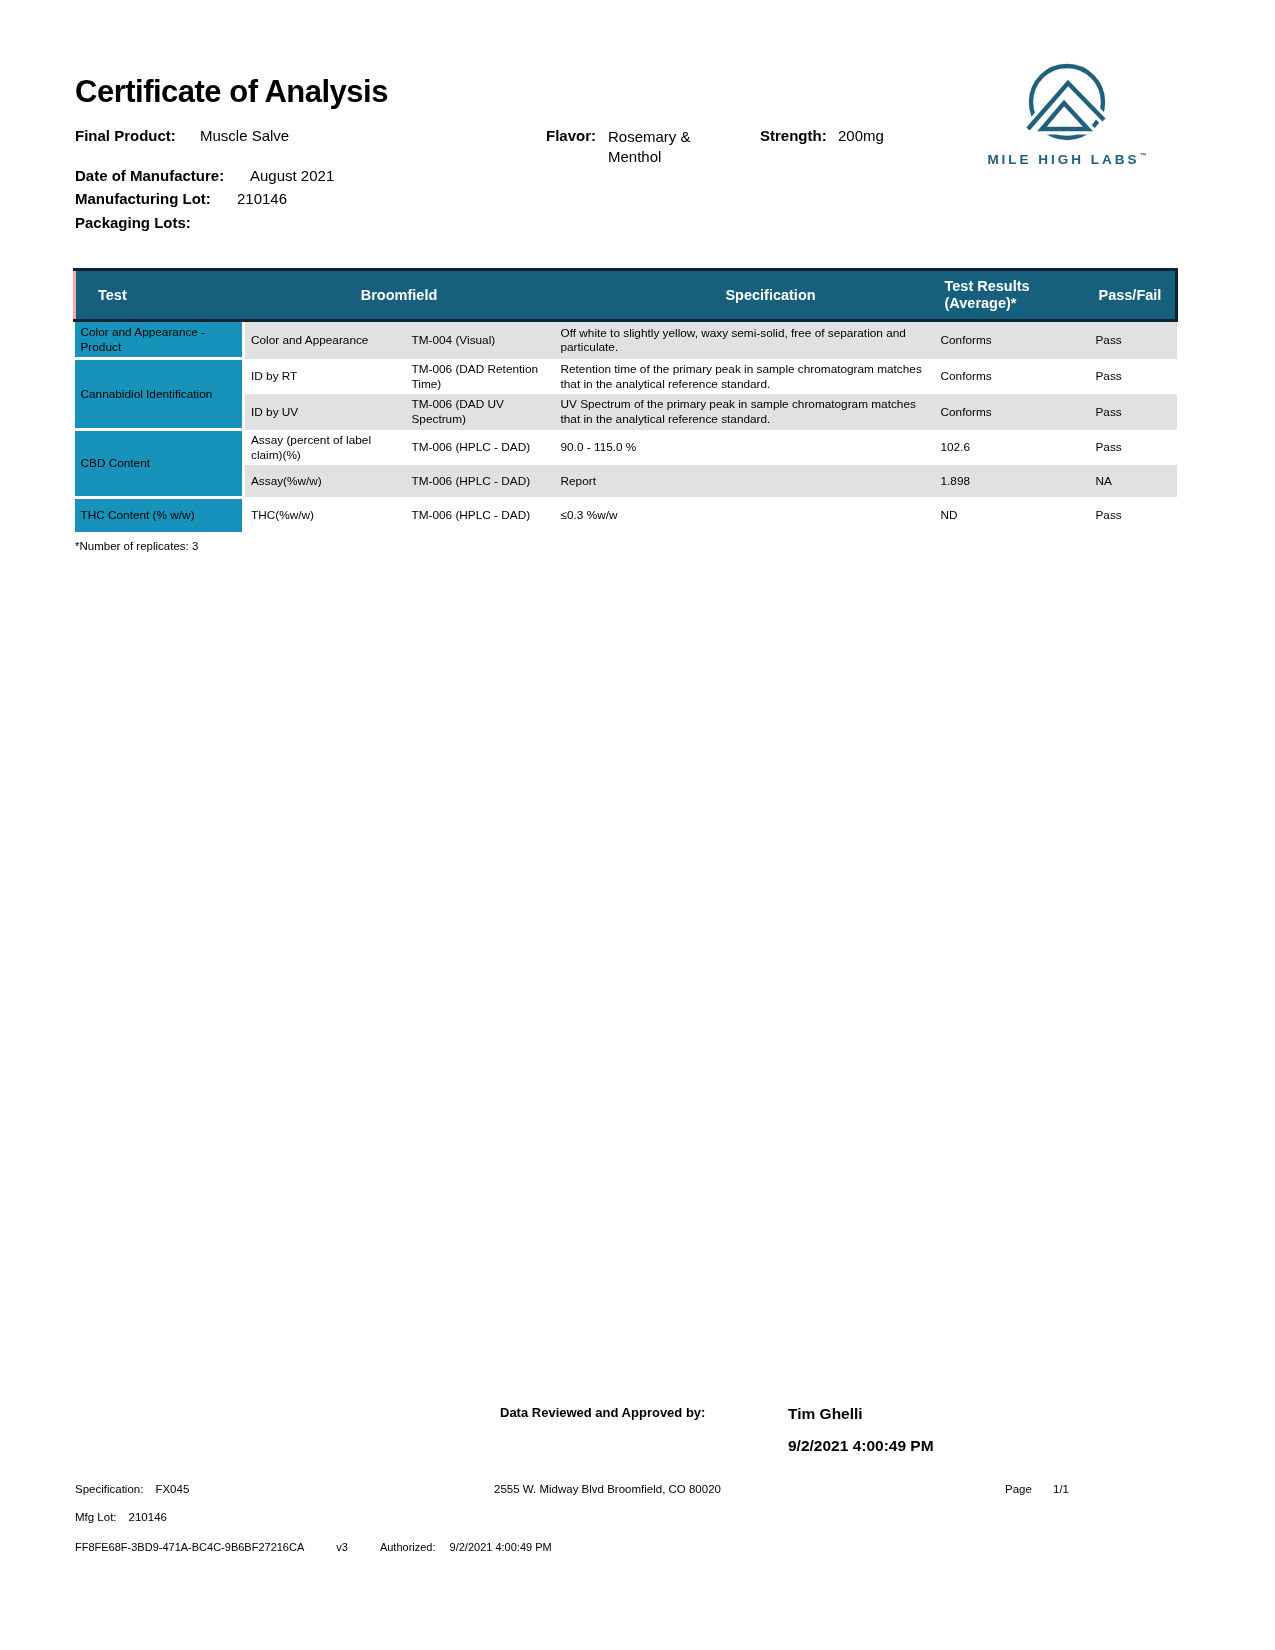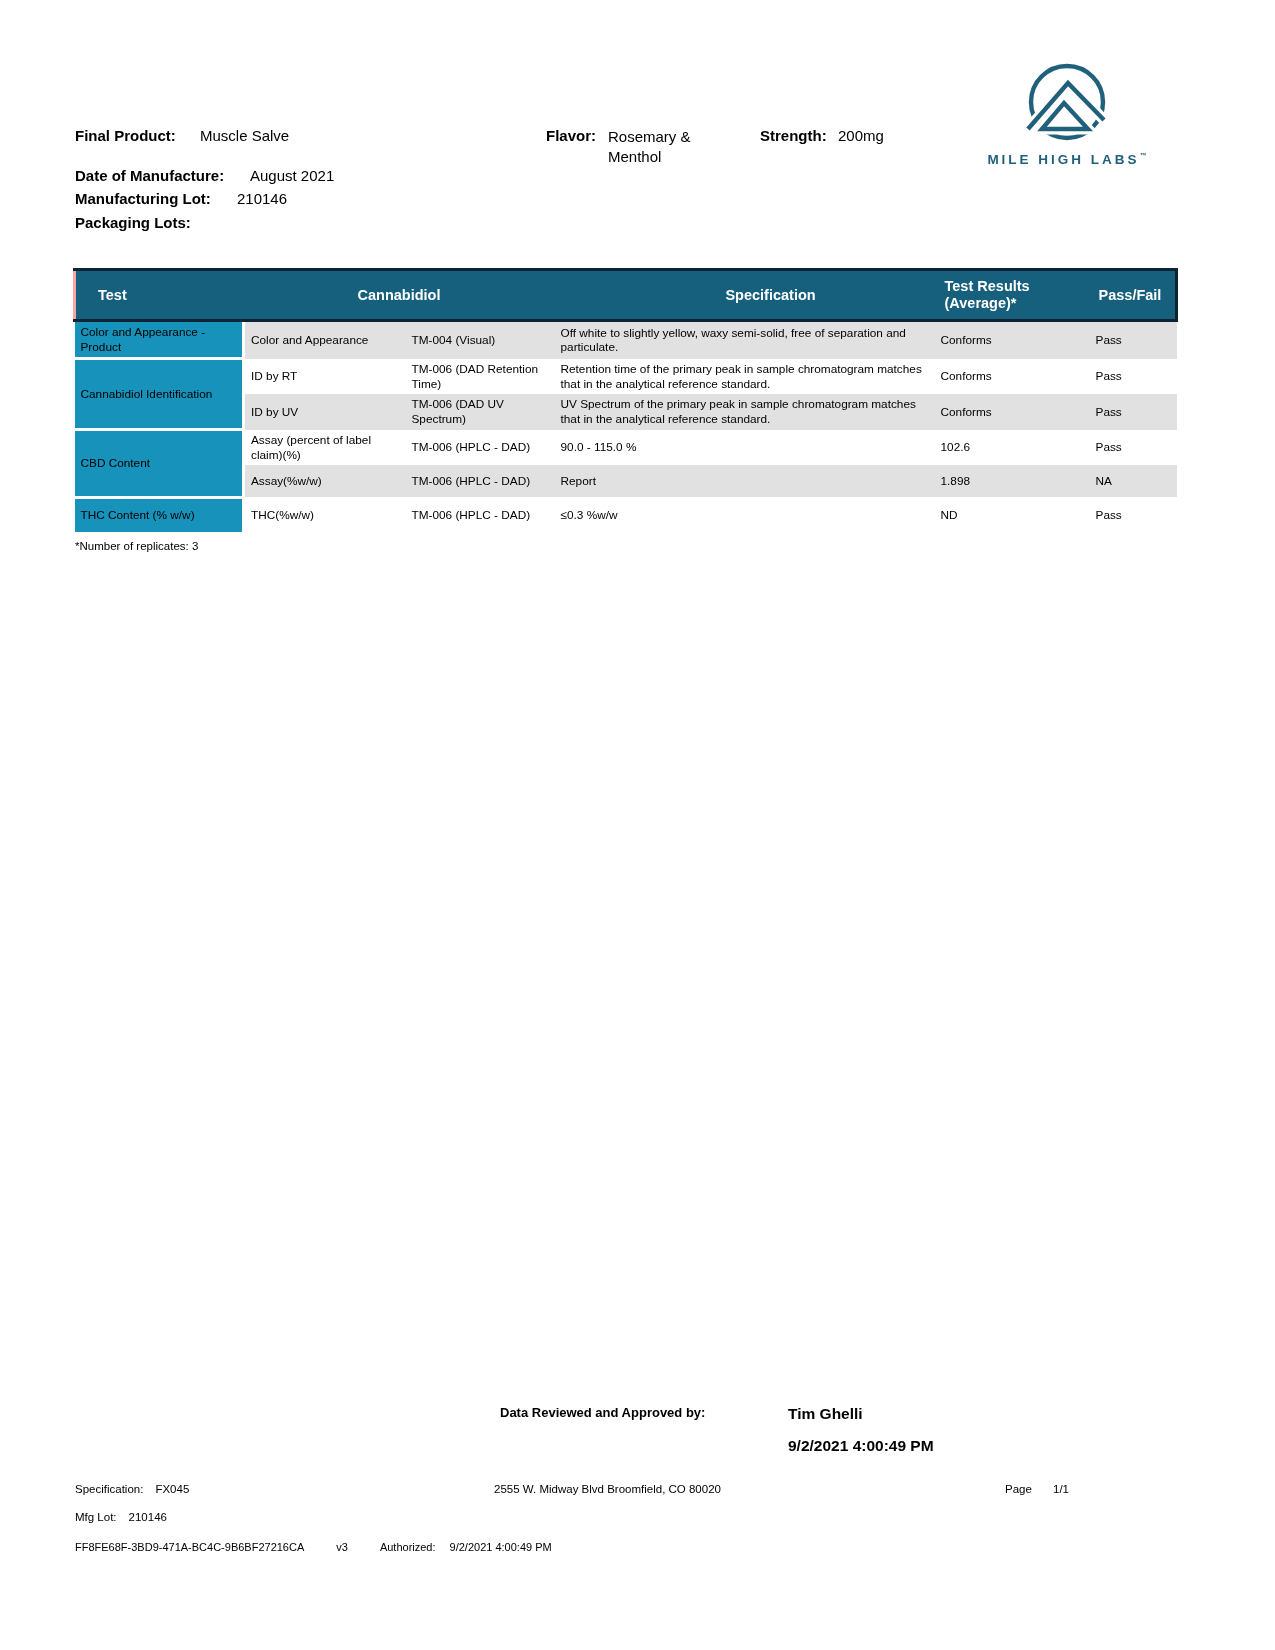--- a/index.html
+++ b/index.html
@@ -106,20 +106,21 @@
   .ft-auth   { left: 75px;  top: 1541px; font-size: 11px; }
   .gap12 { margin-left: 12px; }
   .gap14 { margin-left: 14px; }
   .gap32 { margin-left: 32px; }
 </style>
 </head>
 <body>
 
 <div class="page">
 
+  <div class="abs doc-title">Certificate of Analysis</div>
 
   <div class="abs logo-wrap">
     <svg width="150" height="92" viewBox="0 0 150 92">
       <circle cx="75" cy="44" r="36" fill="none" stroke="#20607c" stroke-width="4.4"></circle>
 
       <path d="M 36 71 L 76 25 L 112 62" fill="none" stroke="#ffffff" stroke-width="11"></path>
       <path d="M 50 71 L 72 45 L 96 71 Z" fill="none" stroke="#ffffff" stroke-width="11"></path>
 
       <path d="M 36 71 L 76 25 L 112 62" fill="none" stroke="#20607c" stroke-width="4.4" stroke-linejoin="miter"></path>
       <path d="M 50 71 L 72 45 L 96 71 Z" fill="none" stroke="#20607c" stroke-width="4.4" stroke-linejoin="miter"></path>
@@ -151,21 +152,21 @@
         <col style="width:169px">
           <col style="width:162px">
           <col style="width:149px">
         <col style="width:380px">
           <col style="width:155px">
           <col style="width:87px">
       </colgroup>
       <thead>
         <tr>
           <th class="h-test">Test</th>
-          <th class="h-meth" colspan="2">Cannabidiol</th>
+          <th class="h-meth" colspan="2">Broomfield</th>
           <th class="h-spec">Specification</th>
           <th class="h-res">Test Results (Average)*</th>
           <th class="h-pf">Pass/Fail</th>
         </tr>
       </thead>
       <tbody>
         <tr class="r1 shade">
           <td class="group-cell">Color and Appearance - Product</td>
           <td class="data-cell">Color and Appearance</td>
           <td class="data-cell">TM-004 (Visual)</td>

